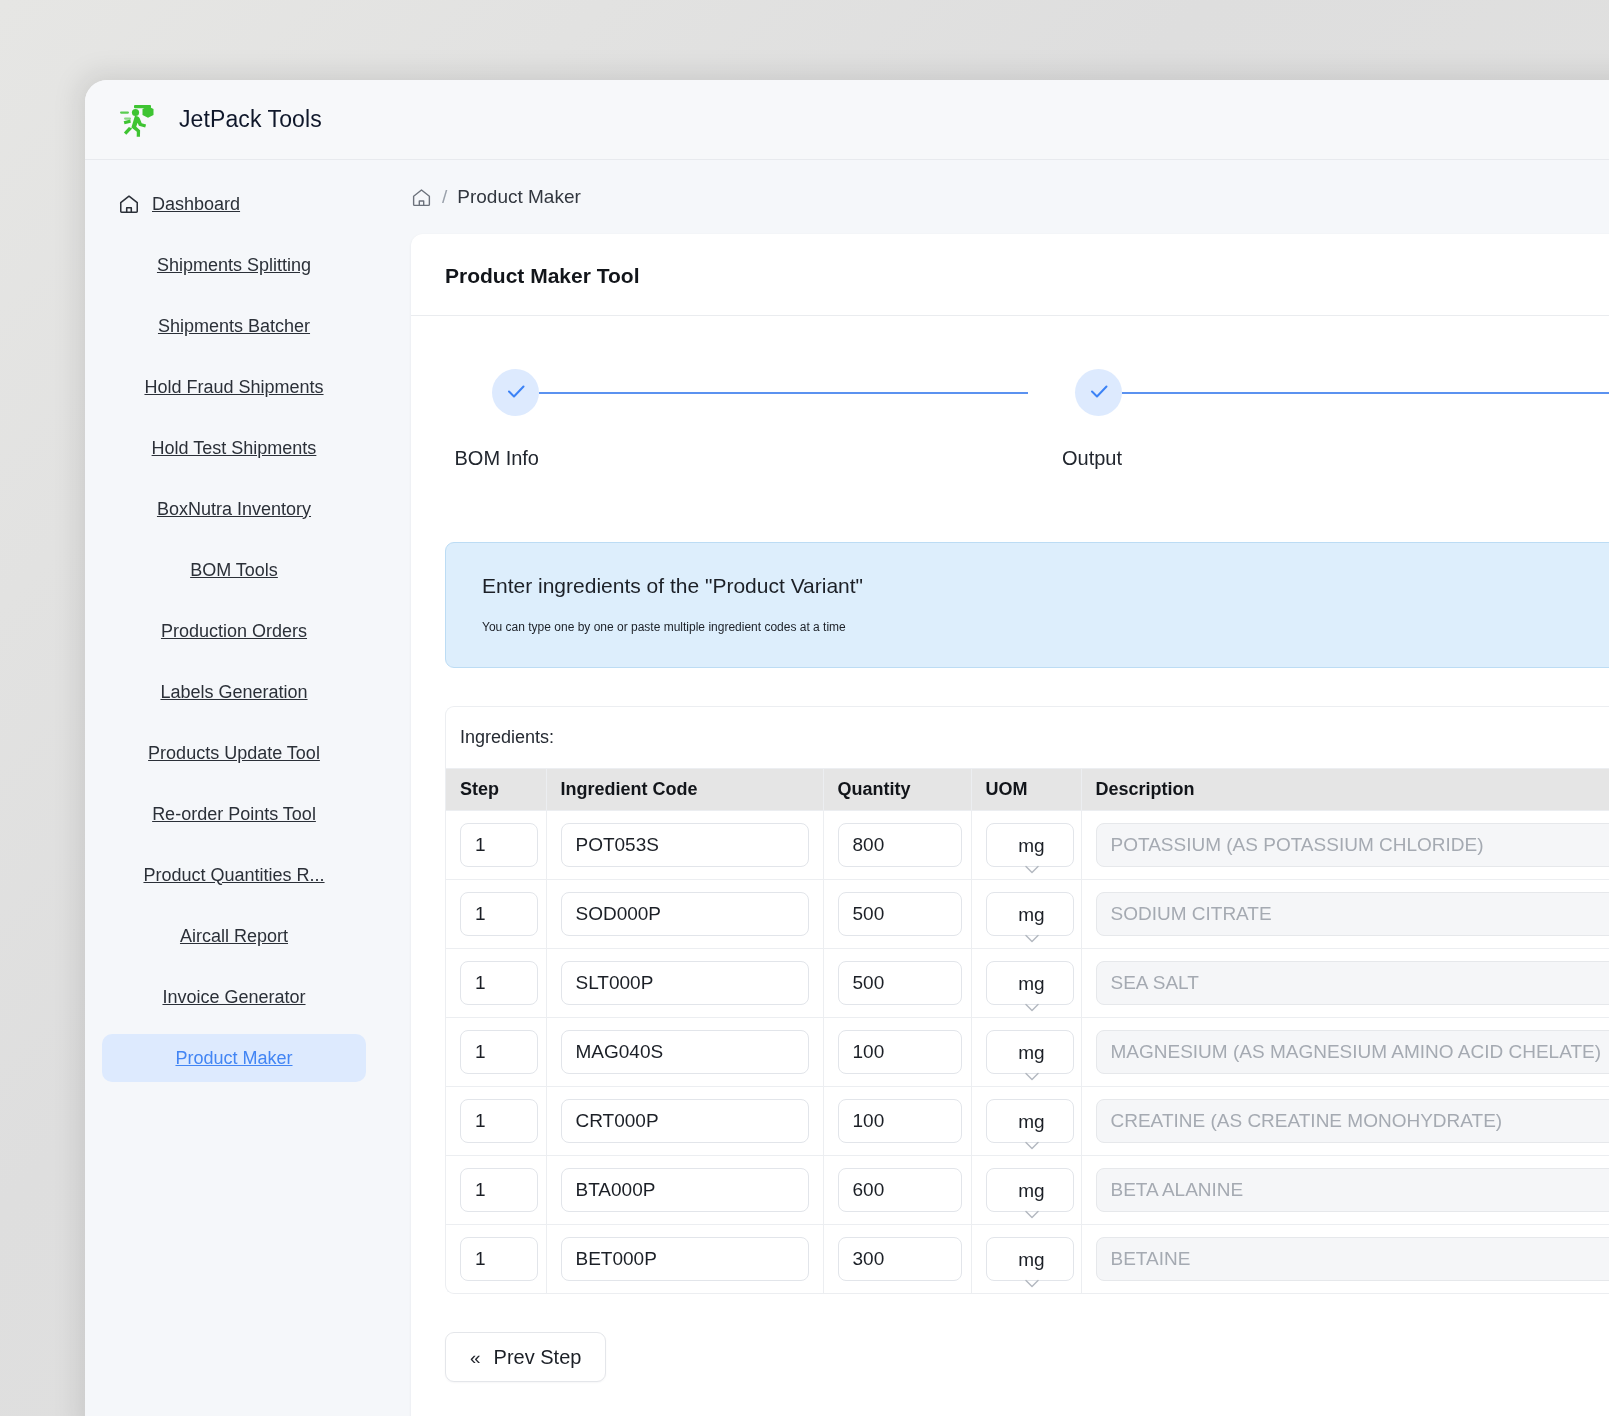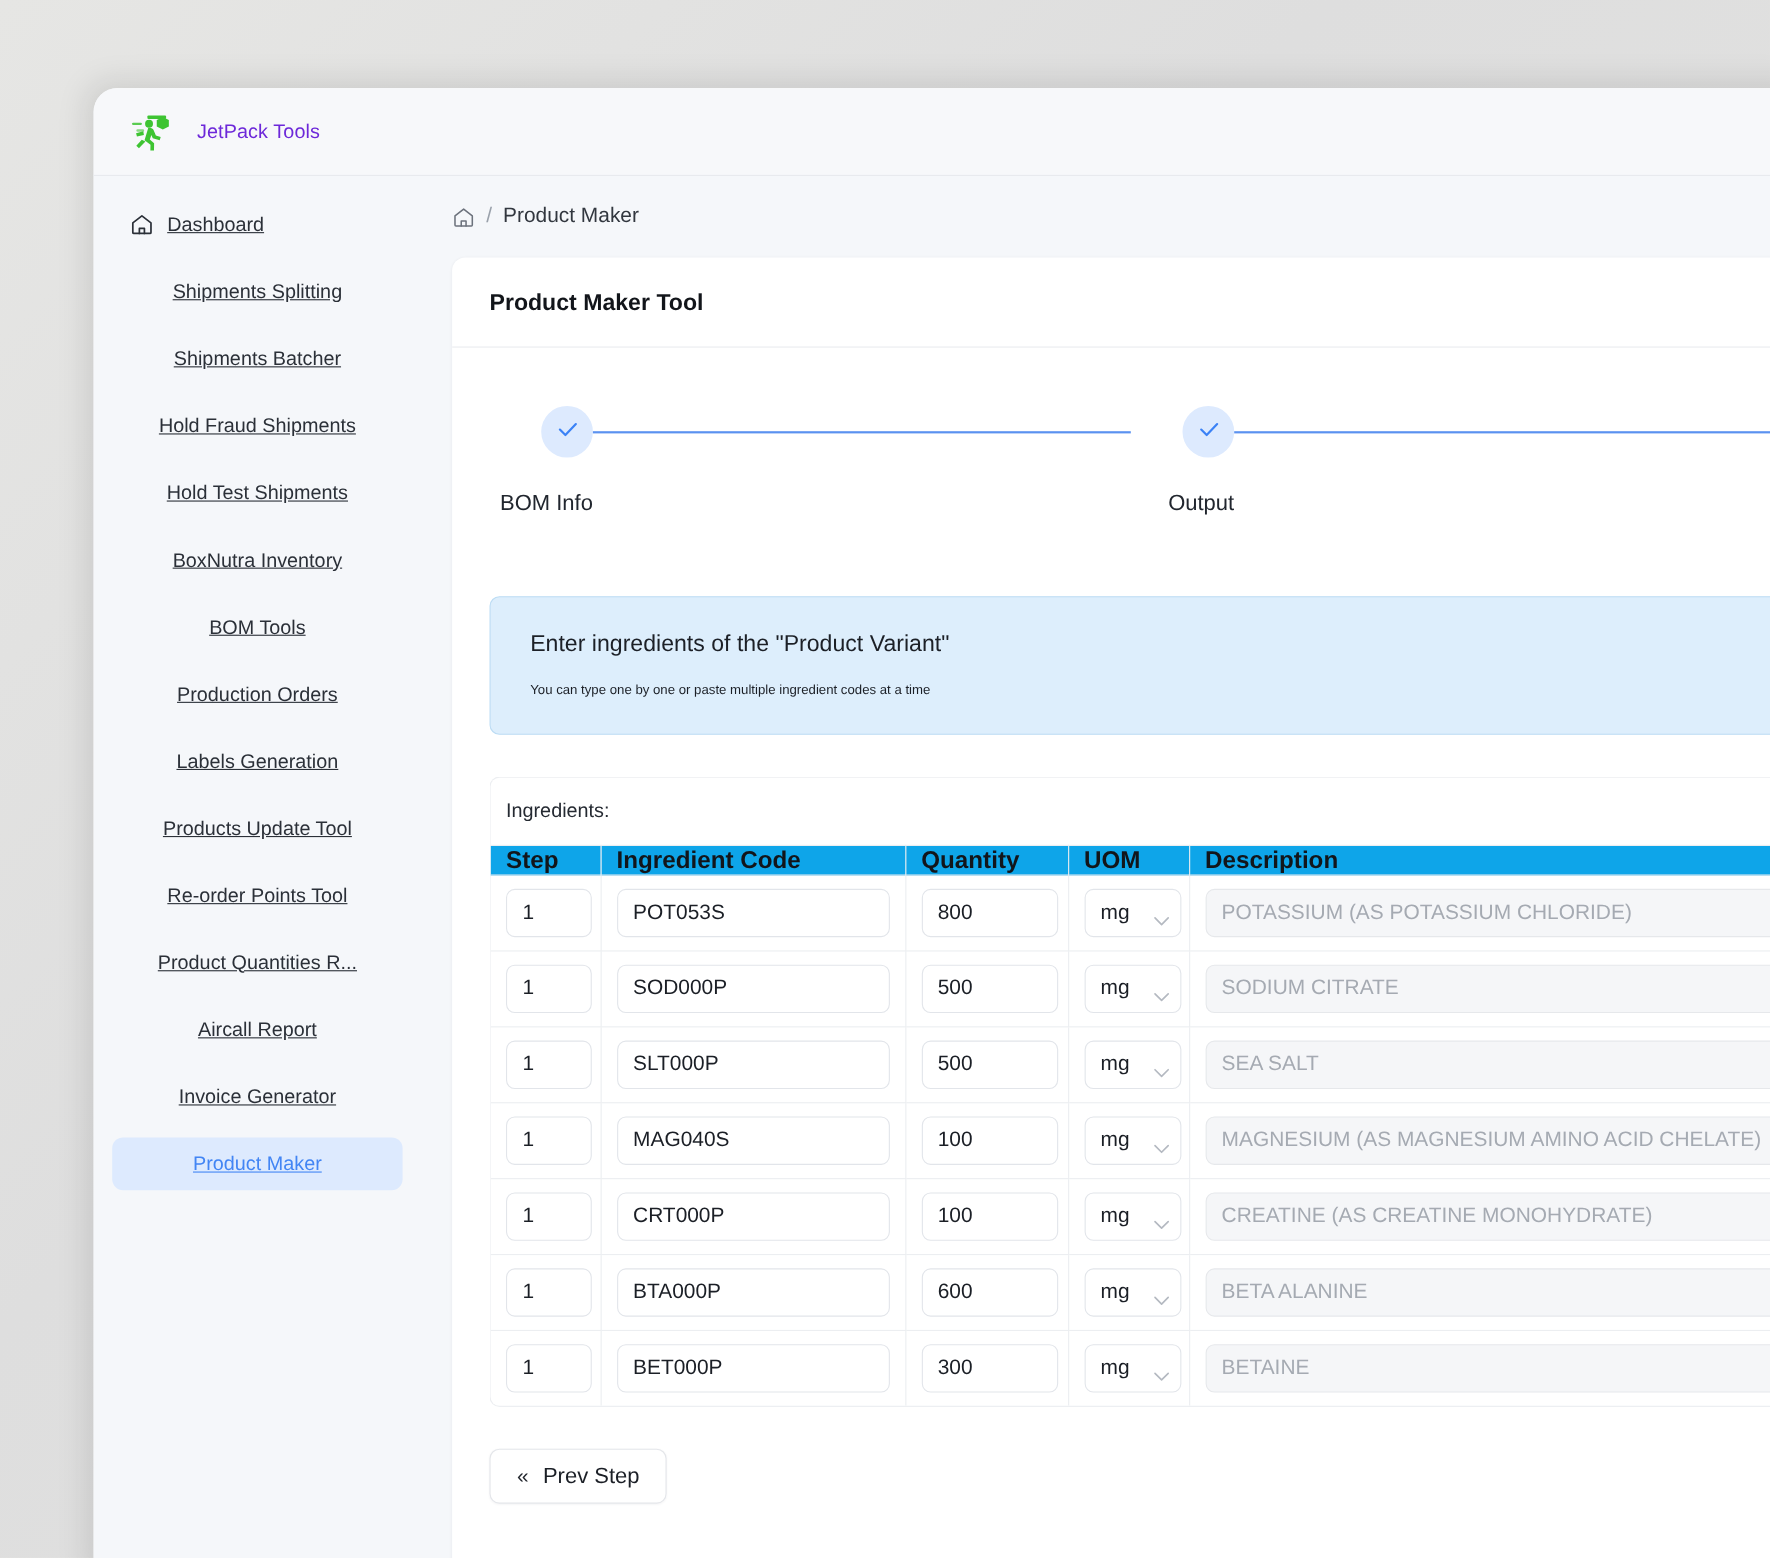--- a/index.html
+++ b/index.html
@@ -38,22 +38,22 @@
     background: #f7f8fa;
     border-bottom: 1px solid #e8eaee;
   }
   .logo-mark {
     width: 48px; height: 48px;
     display: flex; align-items: center; justify-content: center;
     flex: none;
   }
   .brand-title {
     margin-left: 19px;
-    font-size: 18px;
-    color: #6d28d9;
+    font-size: 23px;
+    color: #0f172a;
     letter-spacing: .1px;
   }
 
   
   .body-split { display: flex; height: calc(100% - 80px); }
 
   
   .sidebar {
     width: 298px;
     flex: none;
@@ -172,26 +172,26 @@
     overflow: hidden;
     background: #fff;
   }
   .ing-caption {
     font-size: 18px;
     color: #252a32;
     padding: 20px 12px 20px 14px;
   }
   table.ing-table { border-collapse: collapse; width: 100%; table-layout: fixed; }
   table.ing-table th {
-    background: #0ea5e9;
-    font-size: 22px;
+    background: #e5e5e5;
+    font-size: 18px;
     font-weight: bold;
     color: #12151a;
     text-align: left;
-    padding: 0 14px;
+    padding: 10px 14px;
     border-top: 1px solid #eceef1;
     border-bottom: 1px solid #eceef1;
     border-right: 1px solid #eceef1;
     white-space: nowrap;
   }
   table.ing-table td {
     padding: 12px 14px;
     border-bottom: 1px solid #eceef1;
     border-right: 1px solid #eceef1;
     vertical-align: middle;
@@ -211,22 +211,23 @@
     padding: 0 14px;
     font-size: 19px;
     color: #1b1f26;
     background: #fff;
     width: 100%;
   }
   .inp-step { width: 78px; }
   .inp-qty  { width: 124px; }
   .inp-uom {
     width: 88px;
-    justify-content: space-between;
+    justify-content: flex-end;
     padding-right: 10px;
+    flex-direction: column;
   }
   .inp-desc {
     background: #f5f6f8;
     border-color: #e6e8eb;
     color: #a5aab2;
     white-space: nowrap;
     overflow: hidden;
   }
   .chev { width: 14px; height: 9px; flex: none; }
 

